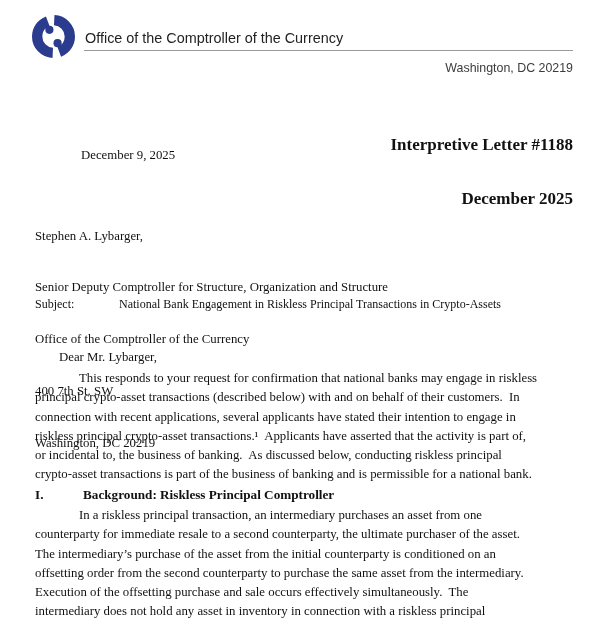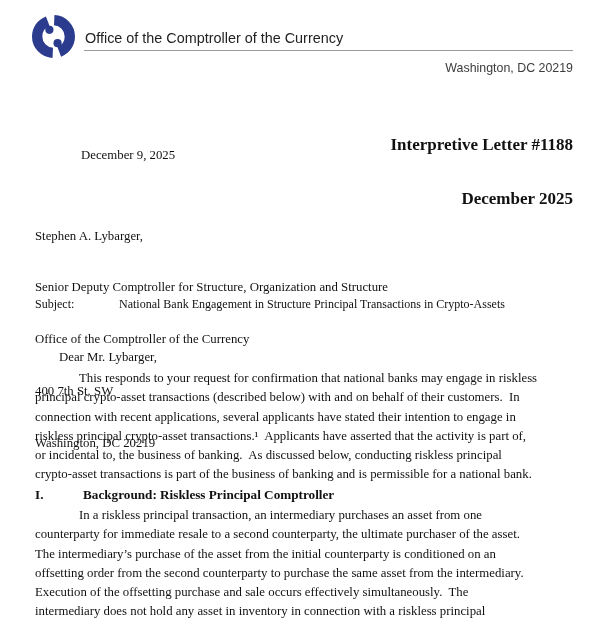--- a/index.html
+++ b/index.html
@@ -138,21 +138,21 @@
   <div class="abs recipient">
     <div>Stephen A. Lybarger,</div>
     <div>Senior Deputy Comptroller for Structure, Organization and Structure</div>
     <div>Office of the Comptroller of the Currency</div>
     <div>400 7th St. SW</div>
     <div>Washington, DC 20219</div>
   </div>
 
   <div class="abs subject-row">
     <span class="subject-label">Subject:</span>
-    <span>National Bank Engagement in Structure Principal Transactions in Crypto-Assets</span>
+    <span>National Bank Engagement in Riskless Principal Transactions in Crypto-Assets</span>
   </div>
 
   <div class="abs salutation">Dear Mr. Lybarger,</div>
 
   <div class="abs body-para">This responds to your request for confirmation that national banks may engage in riskless
 principal crypto-asset transactions (described below) with and on behalf of their customers.  In
 connection with recent applications, several applicants have stated their intention to engage in
 riskless principal crypto-asset transactions.¹  Applicants have asserted that the activity is part of,
 or incidental to, the business of banking.  As discussed below, conducting riskless principal
 crypto-asset transactions is part of the business of banking and is permissible for a national bank.</div>

